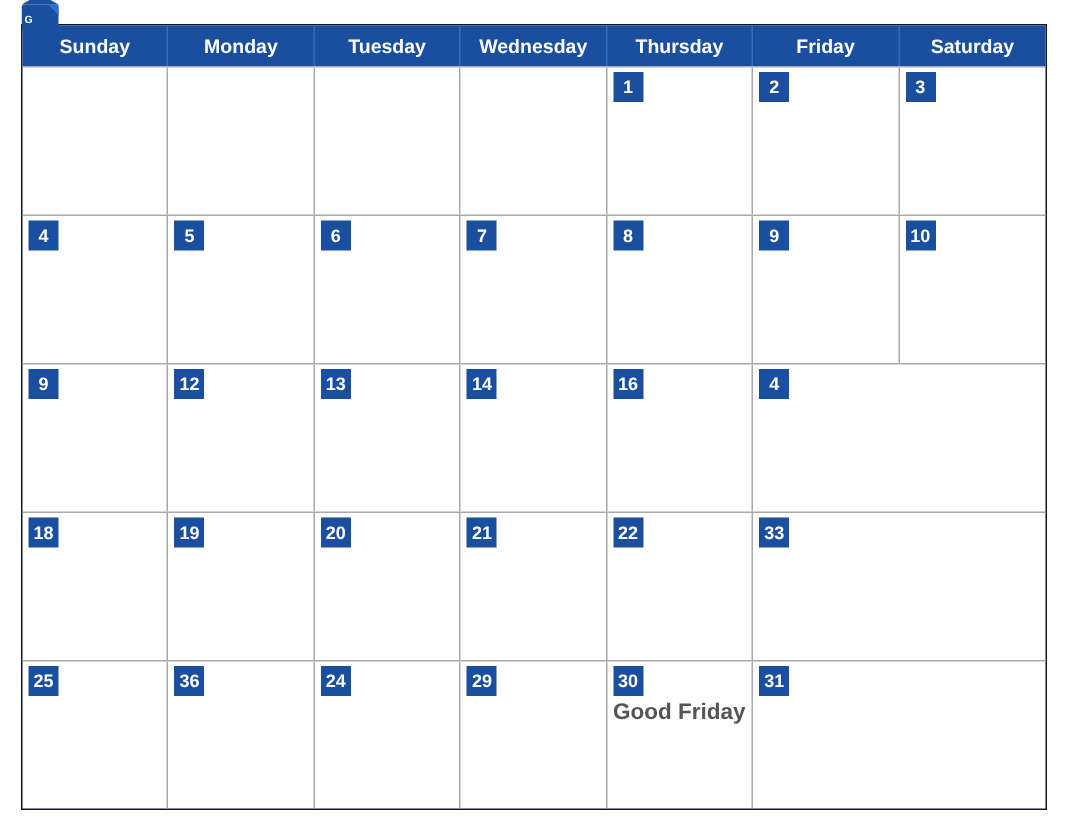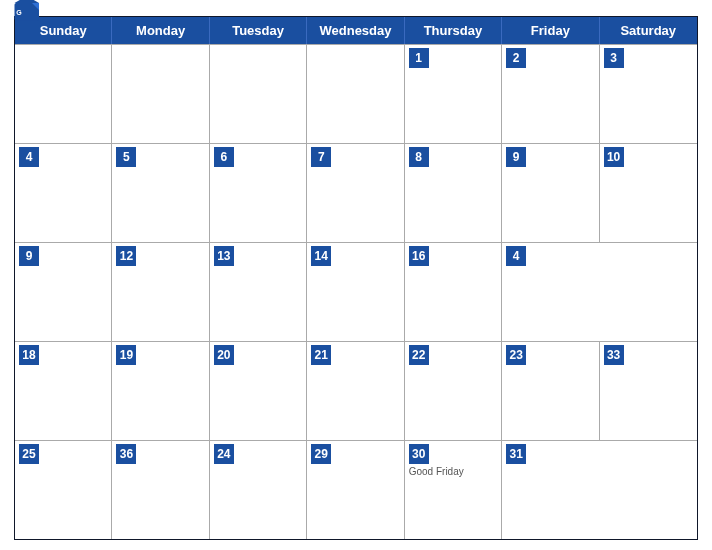--- a/index.html
+++ b/index.html
@@ -107,23 +107,24 @@
       height: 20px;
       display: flex;
       align-items: center;
       justify-content: center;
       border-radius: 0;
       font-weight: bold;
       line-height: 1;
       padding: 2px 3px;
     }
     .event-label {
-      font-size: 10px;
+      font-size: 15px;
       color: #555;
       margin-top: 2px;
+      font-weight: bold;
     }
   </style>
 </head>
 <body>
 
 <div class="page">
   <div class="header">
     <div class="logo">
       <svg class="logo-icon" viewBox="0 0 40 32">
         <rect x="0" y="8" width="28" height="20" rx="2" fill="#1a4fa0"></rect>
@@ -217,23 +218,20 @@
           <div class="day-cell">
             <div class="day-num">20</div>
           </div>
           <div class="day-cell">
             <div class="day-num">21</div>
           </div>
           <div class="day-cell">
             <div class="day-num">22</div>
           </div>
           <div class="day-cell">
-            <div class="day-num">23</div>
-          </div>
-          <div class="day-cell">
             <div class="day-num">33</div>
           </div>
         </div>
         <div class="week-row">
           <div class="day-cell">
             <div class="day-num">25</div>
           </div>
           <div class="day-cell">
             <div class="day-num">36</div>
           </div>

